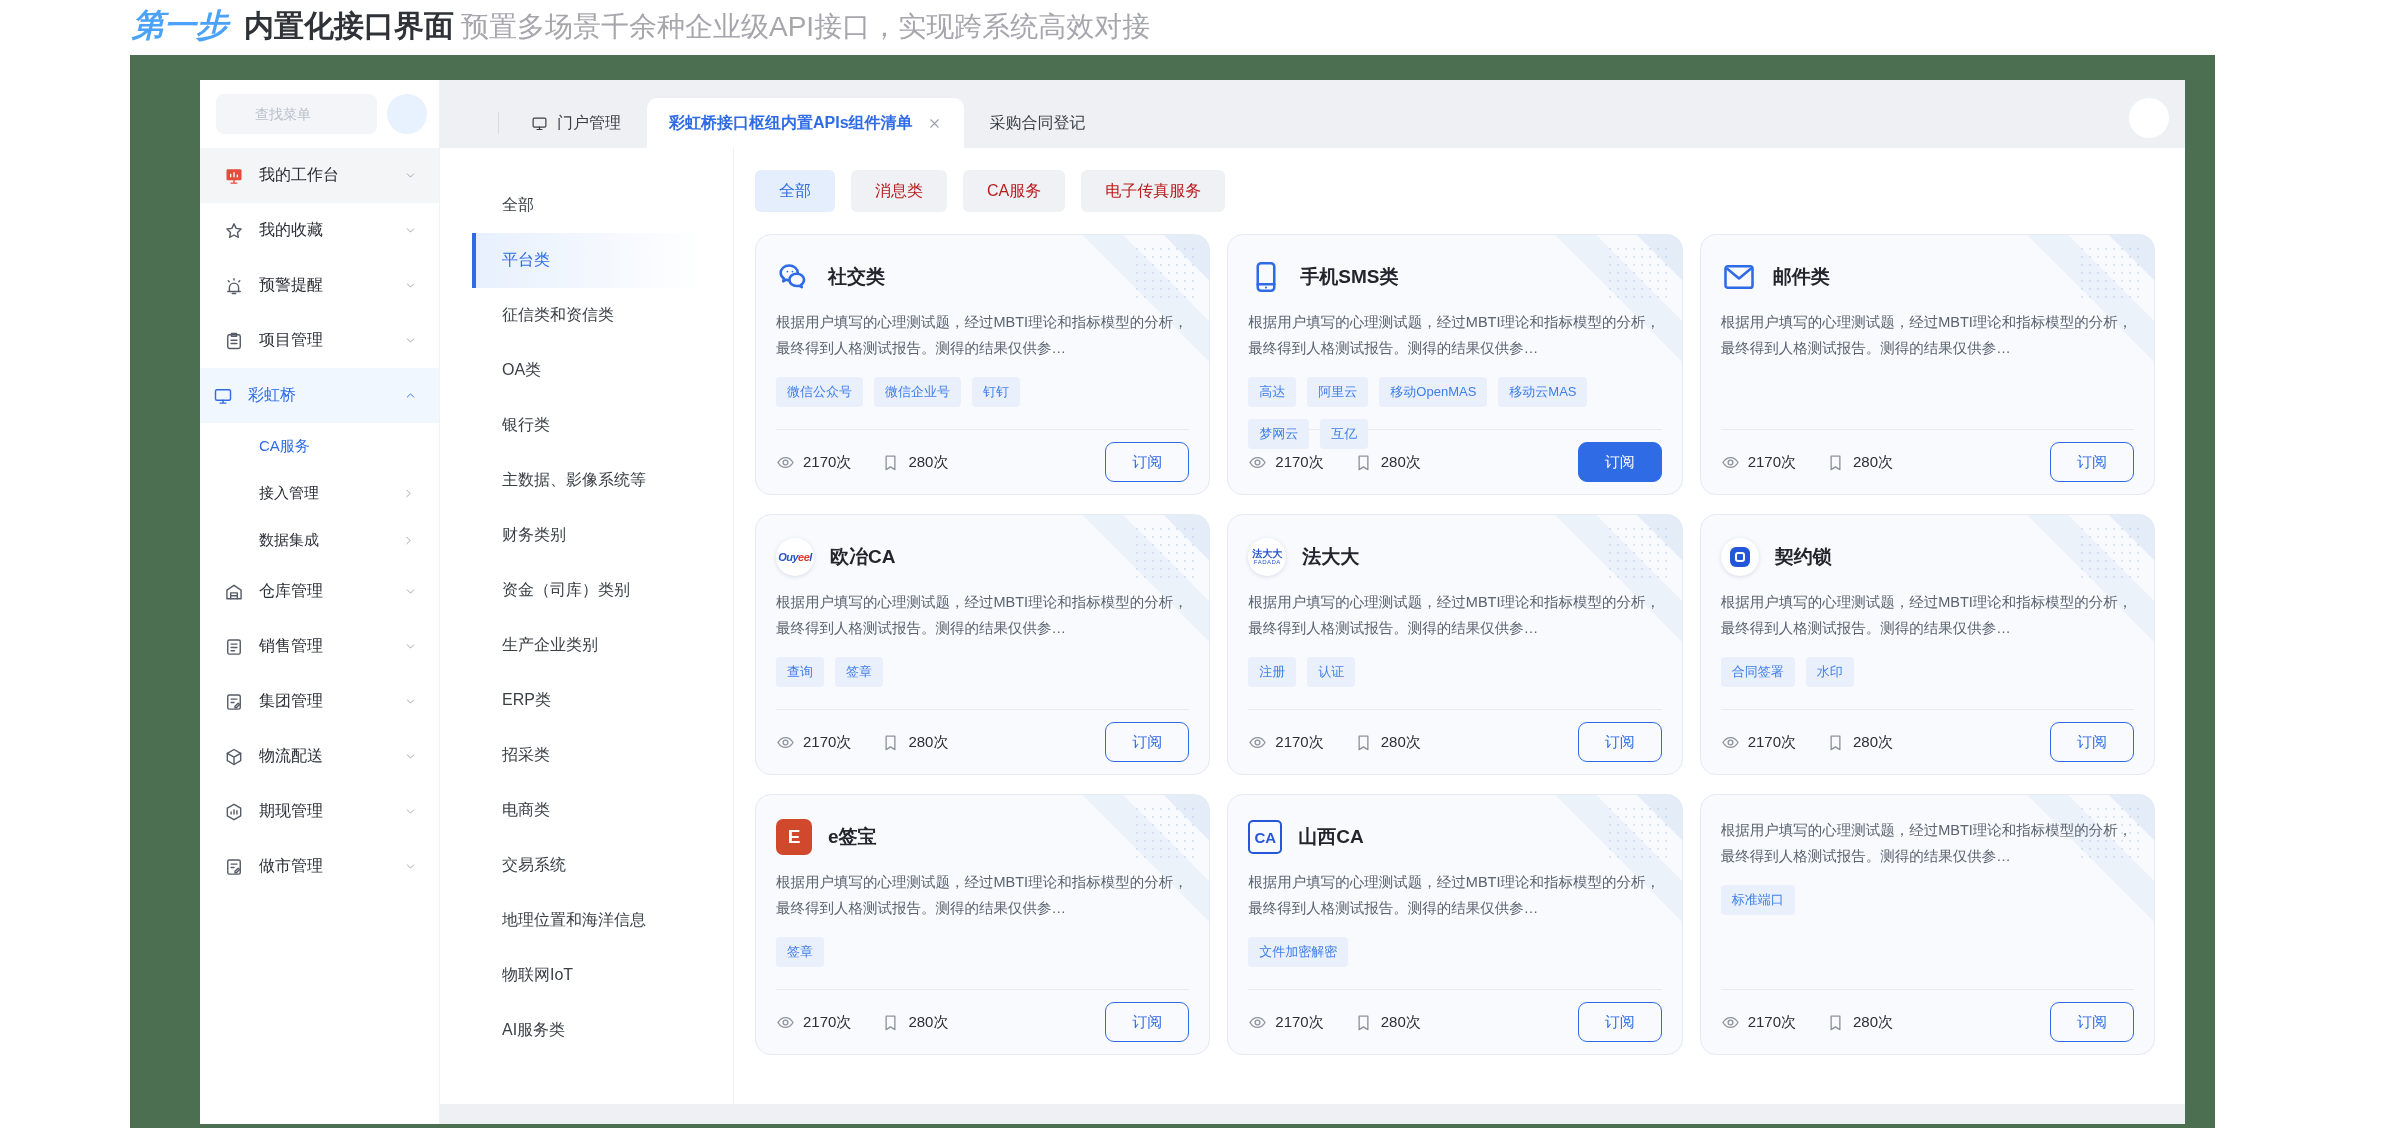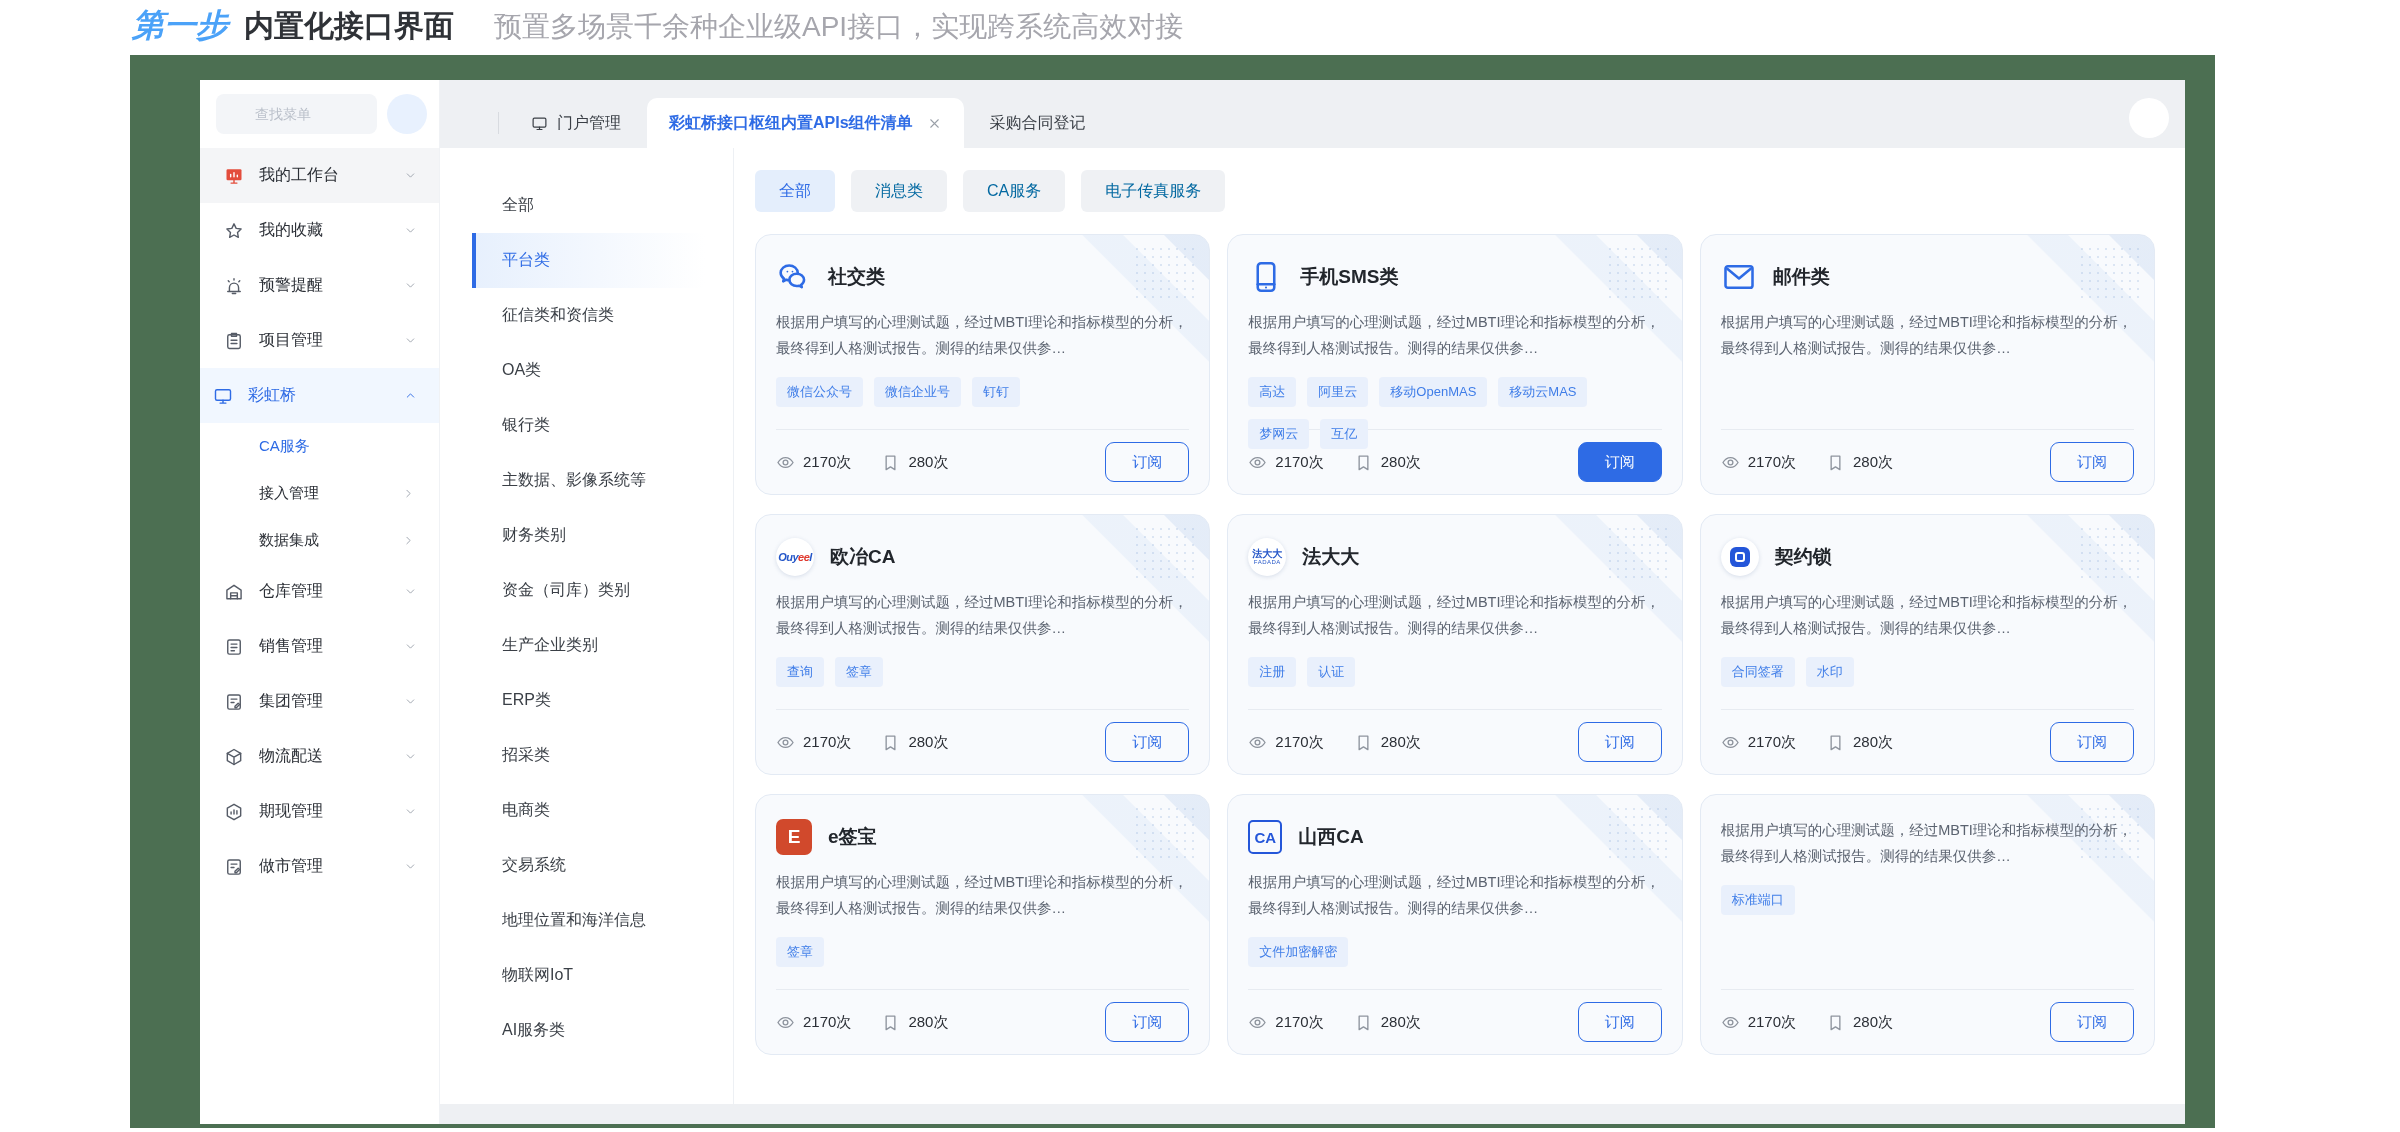--- a/index.html
+++ b/index.html
@@ -2,21 +2,21 @@
 <html><head>
 <meta charset="utf-8">
 <style>
   html,body{margin:0;padding:0;background:#fff;}
   body{font-family:"Liberation Sans","DejaVu Sans",sans-serif;}
   .canvas{position:relative;width:2400px;height:1132px;background:#fff;overflow:hidden;}
 
   
   .page-title{position:absolute;left:132px;top:4px;display:flex;align-items:baseline;white-space:nowrap;}
   .step{color:#4ba2f8;font-size:32px;font-weight:bold;font-style:italic;margin-right:16px;}
-  .heading{color:#2f3237;font-size:30px;font-weight:bold;margin-right:40px;}
+  .heading{color:#2f3237;font-size:30px;font-weight:bold;margin-right:7px;}
   .subtitle{color:#a6a6ad;font-size:28px;}
 
   
   .frame{position:absolute;left:130px;top:55px;width:2085px;height:1073px;background:#4c6f52;}
   .window{position:absolute;left:70px;top:25px;width:1985px;height:1044px;background:#eef0f3;overflow:hidden;}
 
   .icon{display:inline-flex;}
   .icon svg{width:100%;height:100%;display:block;}
 
   
@@ -54,21 +54,21 @@
   .content{position:absolute;left:0;right:0;top:68px;bottom:20px;background:#fff;display:flex;overflow:hidden;}
 
   
   .categories{width:294px;flex:none;border-right:1px solid #edf0f4;box-sizing:border-box;padding-top:30px;}
   .cat-item{height:55px;display:flex;align-items:center;margin:0 28px 0 32px;padding-left:26px;border-left:4px solid transparent;font-size:16px;color:#3a3f46;cursor:pointer;}
   .cat-item.active{background:linear-gradient(90deg,#e7f0fd,rgba(231,240,253,0));border-left-color:#2e6be5;color:#2e6be5;}
 
   
   .cards-area{flex:1;padding:22px 30px 0 21px;display:flex;flex-direction:column;box-sizing:border-box;}
   .filters{display:flex;gap:16px;margin-bottom:22px;flex:none;}
-  .chip{height:42px;padding:0 24px;display:flex;align-items:center;border-radius:6px;background:#eff1f4;color:#0369a1;font-size:16px;cursor:pointer;}
+  .chip{height:42px;padding:0 24px;display:flex;align-items:center;border-radius:6px;background:#eff1f4;color:#b91c1c;font-size:16px;cursor:pointer;}
   .chip.active{background:#e4eefc;color:#2e6be5;}
   .grid{display:grid;grid-template-columns:repeat(3,1fr);grid-auto-rows:261px;gap:19px 17px;}
 
   .card{position:relative;background:#f8fafd;border:1px solid #e3eaf4;border-radius:16px;padding:22px 20px 0 20px;box-sizing:border-box;overflow:hidden;}
   .card::before{content:"";position:absolute;top:0;right:0;width:200px;height:140px;pointer-events:none;
     background:linear-gradient(225deg,rgba(199,216,240,.40) 0 13%,rgba(199,216,240,0) 13.5% 25%,rgba(205,222,244,.28) 25.5% 37%,rgba(205,222,244,0) 37.5%);}
   .card::after{content:"";position:absolute;top:10px;right:10px;width:66px;height:56px;pointer-events:none;opacity:.5;
     background-image:radial-gradient(rgba(150,180,220,.6) 1.2px,transparent 1.3px);background-size:8px 8px;}
   .card-head{display:flex;align-items:center;gap:16px;height:40px;margin-bottom:12px;position:relative;z-index:1;}
   .card-ic{width:36px;height:36px;color:#2e6be5;flex:none;}

